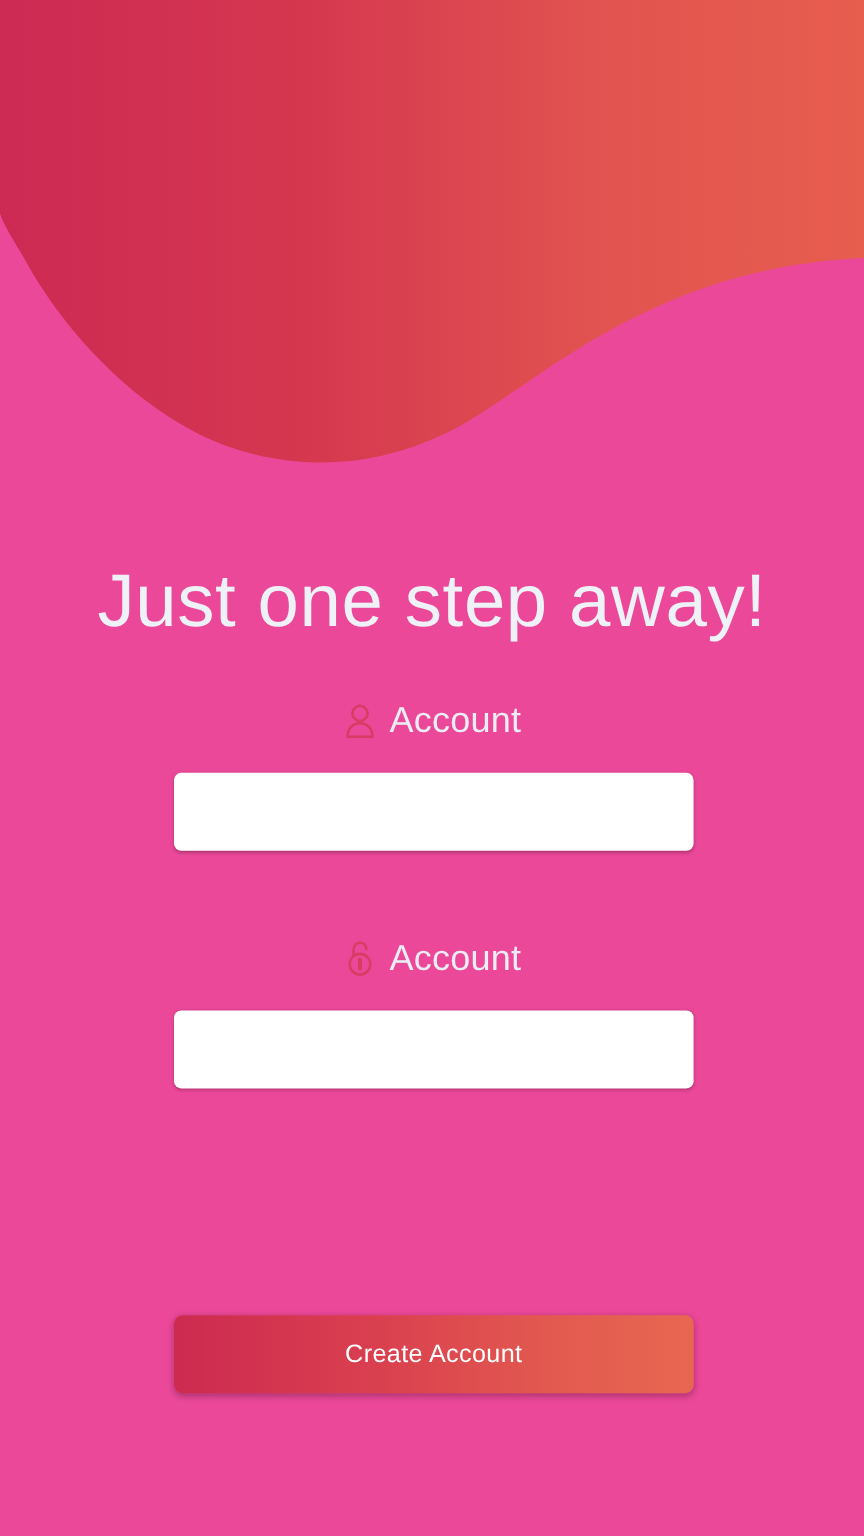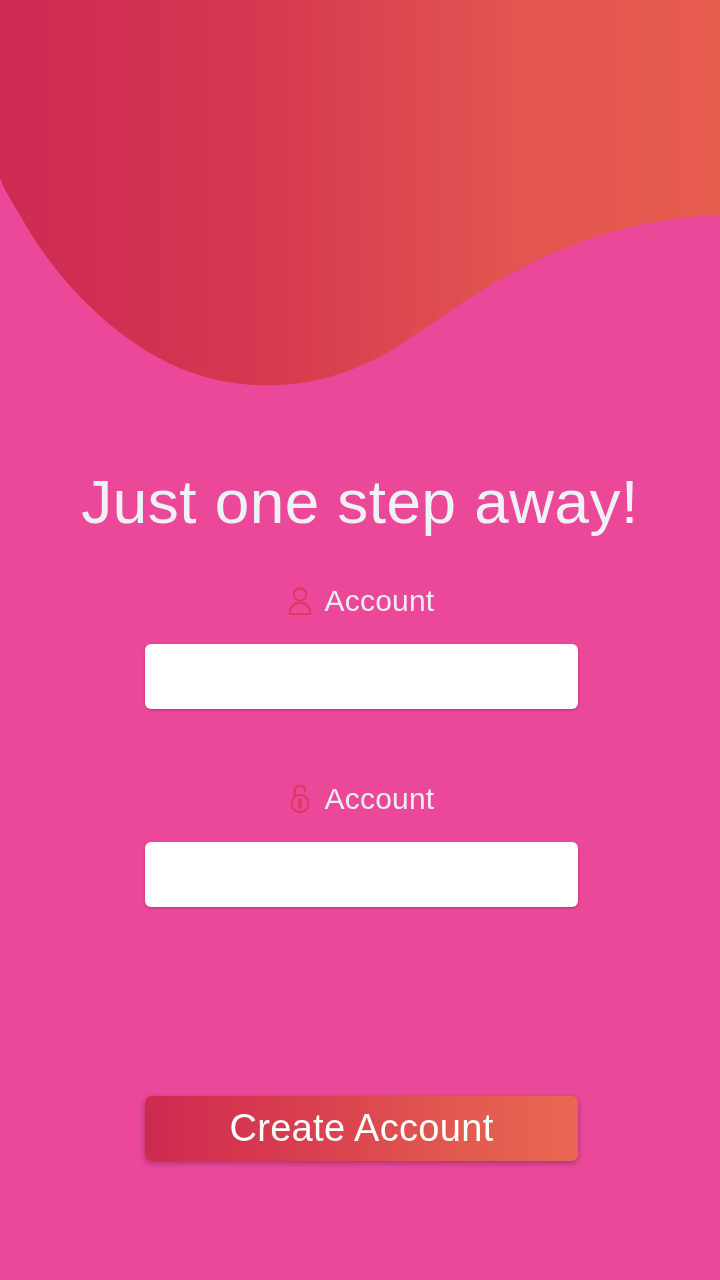--- a/index.html
+++ b/index.html
@@ -108,21 +108,21 @@
     top:1096px;
     left:145px;
     width:433px;
     height:65px;
     border:none;
     border-radius:7px;
     cursor:pointer;
     background:linear-gradient(90deg, #cd2a50 0%, #d93f4f 38%, #e2594f 72%, #e86751 100%);
     color:#ffffff;
     font-family:"Liberation Sans", sans-serif;
-    font-size:38px;
+    font-size:21px;
     font-weight:300;
     letter-spacing:0.3px;
     box-shadow:0 2px 6px rgba(0,0,0,0.3);
   }
 </style>
 </head>
 <body>
 
 <div class="screen">
 

